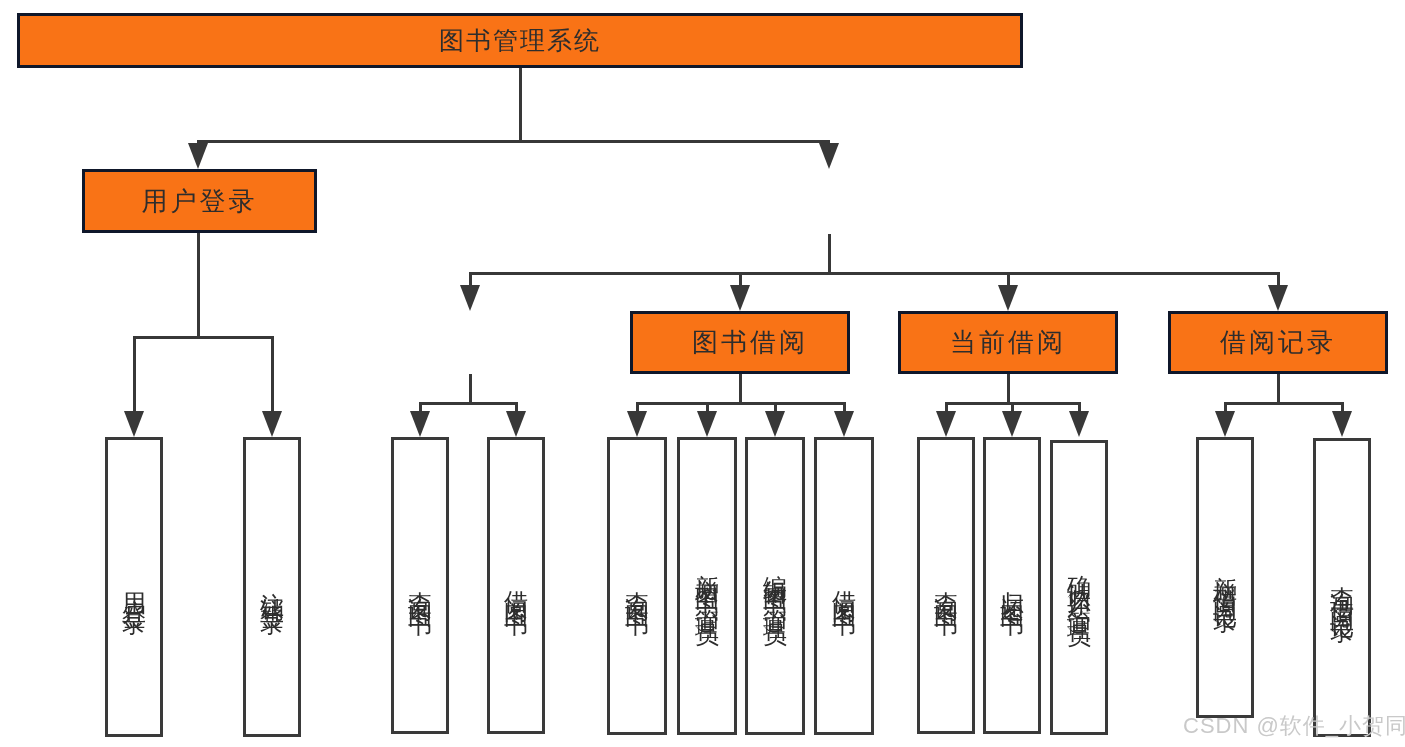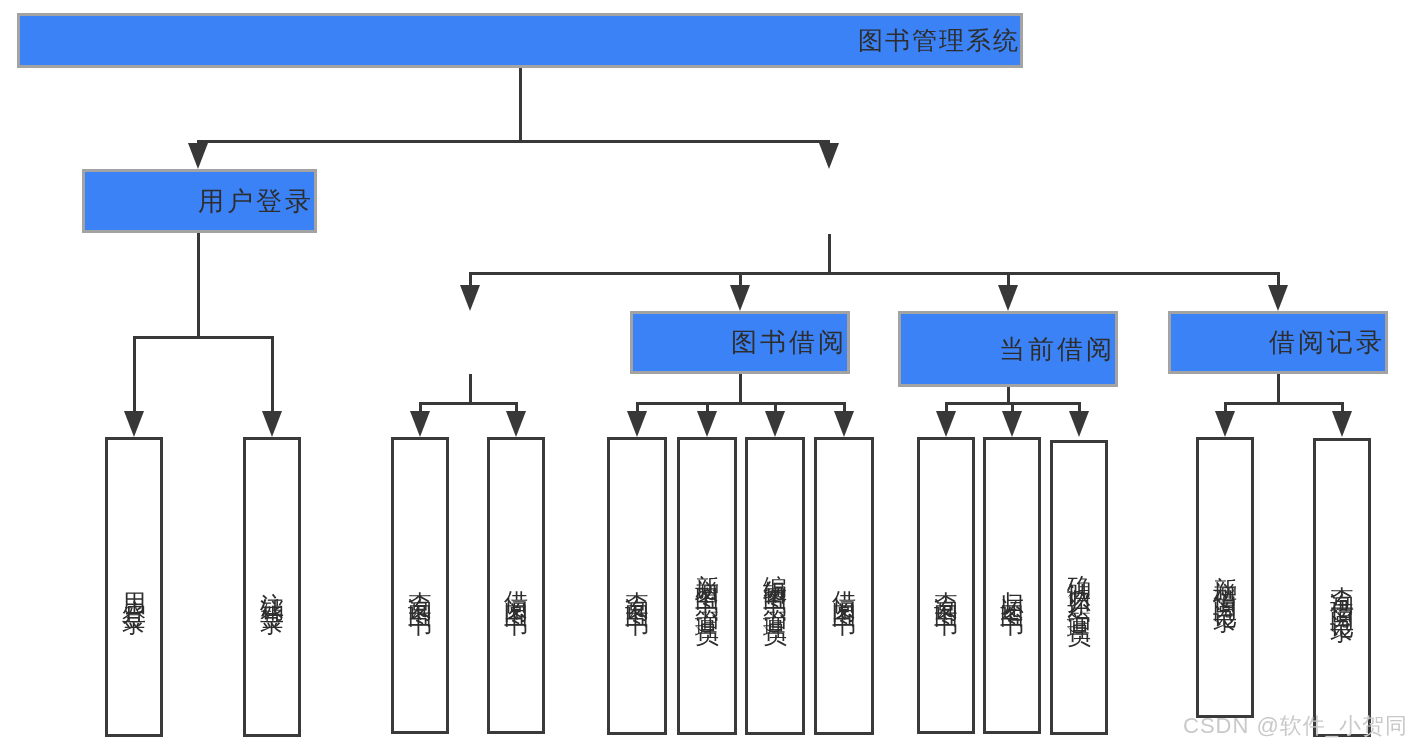--- a/index.html
+++ b/index.html
@@ -1,19 +1,19 @@
 <!DOCTYPE html>
 <html><head>
 <meta charset="utf-8">
 <style>
   html,body{margin:0;padding:0;background:#ffffff;}
   .canvas{position:relative;width:1405px;height:747px;background:#ffffff;overflow:hidden;
           font-family:"Liberation Sans","DejaVu Sans",sans-serif;}
-  .hbox{position:absolute;box-sizing:border-box;border:3px solid #a3a3a3;background:#3b82f6;
-        display:flex;align-items:center;justify-content:flex-end;
+  .hbox{position:absolute;box-sizing:border-box;border:3px solid #0f172a;background:#f97316;
+        display:flex;align-items:center;justify-content:center;
         font-size:26px;color:#2d2d2d;letter-spacing:3px;white-space:nowrap;}
   .root-box{font-size:25px;letter-spacing:2px;}
   .vbox{position:absolute;box-sizing:border-box;border:3px solid #3a3a3a;background:#ffffff;
         display:flex;align-items:center;justify-content:center;
         writing-mode:vertical-rl;text-orientation:mixed;
         font-size:24px;color:#2d2d2d;letter-spacing:7px;overflow:hidden;}
   .vline{position:absolute;width:3px;background:#383838;}
   .hline{position:absolute;height:3px;background:#383838;}
   .arrow{position:absolute;width:0;height:0;
          border-left:10px solid transparent;border-right:10px solid transparent;
@@ -87,21 +87,21 @@
     <span>图书管理系统</span>
   </div>
 
   <div class="hbox" style="left:82px;top:169px;width:235px;height:64px;">
     <span>用户登录</span>
   </div>
 
   <div class="hbox" style="left:630px;top:311px;width:220px;height:63px;padding-left:20px;">
     <span>图书借阅</span>
   </div>
-  <div class="hbox" style="left:898px;top:311px;width:220px;height:76px;">
+  <div class="hbox" style="left:898px;top:311px;width:220px;height:63px;">
     <span>当前借阅</span>
   </div>
   <div class="hbox" style="left:1168px;top:311px;width:220px;height:63px;">
     <span>借阅记录</span>
   </div>
 
   <div class="vbox" style="left:105px;top:437px;width:58px;height:300px;">
     <span>用户登录</span>
   </div>
   <div class="vbox" style="left:243px;top:437px;width:58px;height:300px;">

